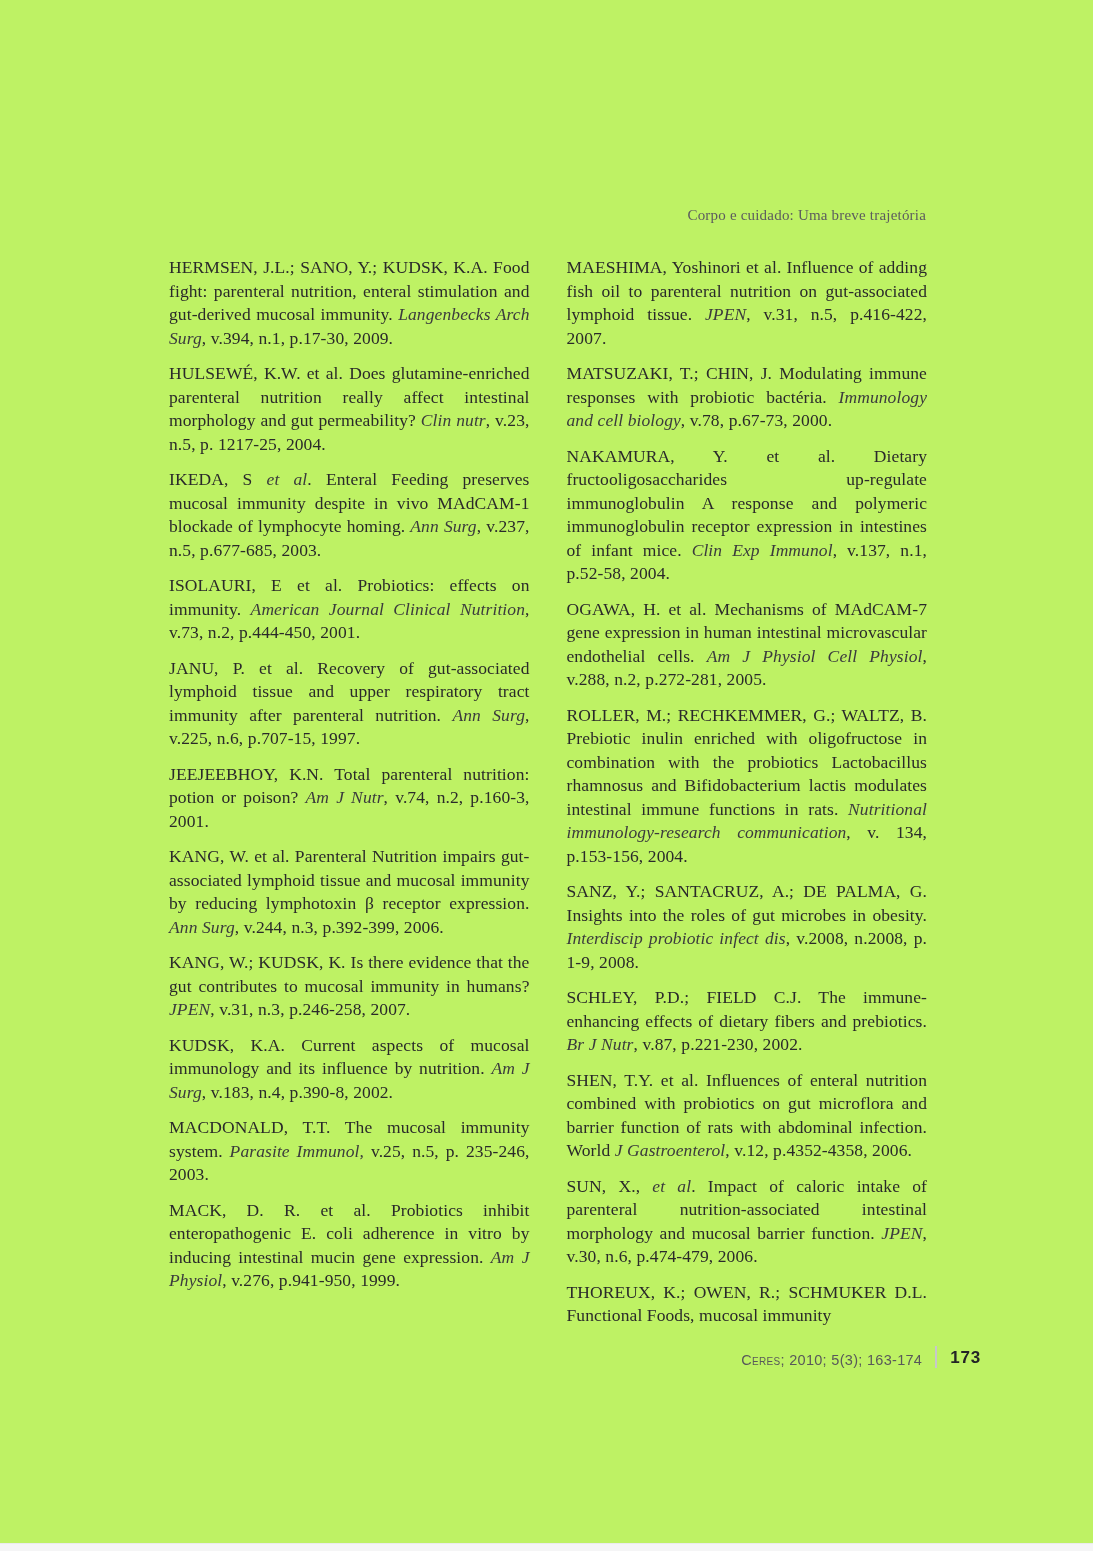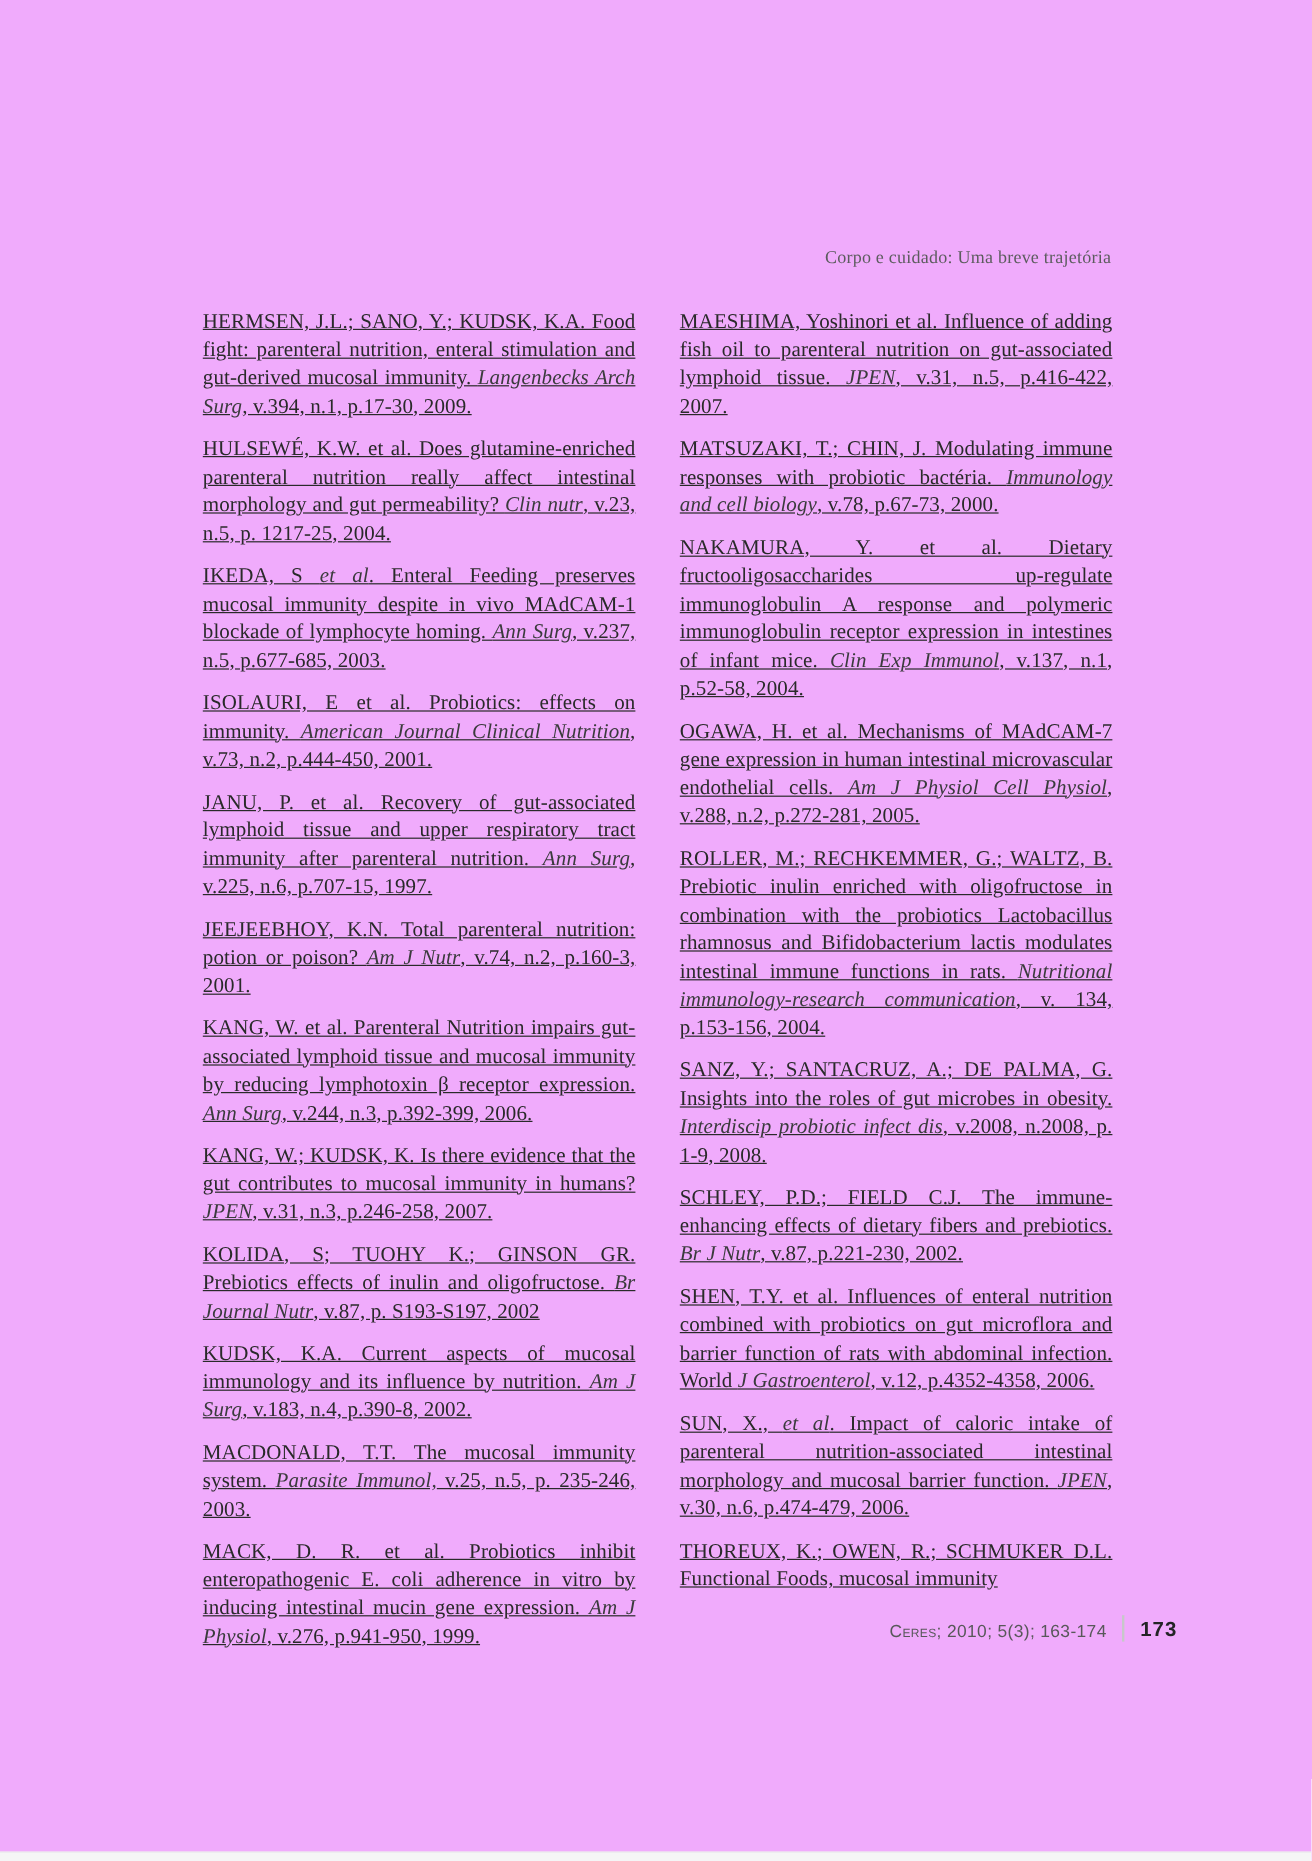--- a/index.html
+++ b/index.html
@@ -4,21 +4,21 @@
 <style>
   html, body {
     margin: 0;
     padding: 0;
     background: #ffffff;
   }
   .sheet {
     position: relative;
     width: 1093px;
     height: 1551px;
-    background: #f0abfc;
+    background: #bef264;
     overflow: hidden;
     font-family: "Liberation Serif", serif;
   }
   .running-header {
     position: absolute;
     top: 207px;
     right: 167px;
     font-size: 15px;
     color: #5c5c5e;
     letter-spacing: 0.2px;
@@ -35,21 +35,20 @@
     width: 361px;
   }
   .ref {
     margin: 0 0 12px 0;
     font-size: 17.5px;
     line-height: 23.5px;
     text-align: justify;
     text-justify: inter-word;
     color: #2a2a2a;
     letter-spacing: 0.1px;
-    text-decoration: underline;
   }
   .ref em {
     font-style: italic;
     color: #3b3b3d;
   }
   .footer {
     position: absolute;
     top: 1332px;
     right: 112px;
     display: flex;
@@ -98,21 +97,20 @@
   <div class="columns">
     <div class="col" id="col-left">
         <p class="ref"><span>HERMSEN, J.L.; SANO, Y.; KUDSK, K.A. Food fight: parenteral nutrition, enteral stimulation and gut-derived mucosal immunity. </span><em>Langenbecks Arch Surg</em><span>, v.394, n.1, p.17-30, 2009.</span></p>
         <p class="ref"><span>HULSEWÉ, K.W. et al. Does glutamine-enriched parenteral nutrition really affect intestinal morphology and gut permeability? </span><em>Clin nutr</em><span>, v.23, n.5, p. 1217-25, 2004.</span></p>
         <p class="ref"><span>IKEDA, S </span><em>et al</em><span>. Enteral Feeding preserves mucosal immunity despite in vivo MAdCAM-1 blockade of lymphocyte homing. </span><em>Ann Surg</em><span>, v.237, n.5, p.677-685, 2003.</span></p>
         <p class="ref"><span>ISOLAURI, E et al. Probiotics: effects on immunity. </span><em>American Journal Clinical Nutrition</em><span>, v.73, n.2, p.444-450, 2001.</span></p>
         <p class="ref"><span>JANU, P. et al. Recovery of gut-associated lymphoid tissue and upper respiratory tract immunity after parenteral nutrition. </span><em>Ann Surg</em><span>, v.225, n.6, p.707-15, 1997.</span></p>
         <p class="ref"><span>JEEJEEBHOY, K.N. Total parenteral nutrition: potion or poison? </span><em>Am J Nutr</em><span>, v.74, n.2, p.160-3, 2001.</span></p>
         <p class="ref"><span>KANG, W. et al. Parenteral Nutrition impairs gut-associated lymphoid tissue and mucosal immunity by reducing lymphotoxin β receptor expression. </span><em>Ann Surg</em><span>, v.244, n.3, p.392-399, 2006.</span></p>
         <p class="ref"><span>KANG, W.; KUDSK, K. Is there evidence that the gut contributes to mucosal immunity in humans? </span><em>JPEN</em><span>, v.31, n.3, p.246-258, 2007.</span></p>
-        <p class="ref"><span>KOLIDA, S; TUOHY K.; GINSON GR. Prebiotics effects of inulin and oligofructose. </span><em>Br Journal Nutr</em><span>, v.87, p. S193-S197, 2002</span></p>
         <p class="ref"><span>KUDSK, K.A. Current aspects of mucosal immunology and its influence by nutrition. </span><em>Am J Surg</em><span>, v.183, n.4, p.390-8, 2002.</span></p>
         <p class="ref"><span>MACDONALD, T.T. The mucosal immunity system. </span><em>Parasite Immunol,</em><span> v.25, n.5, p. 235-246, 2003.</span></p>
         <p class="ref"><span>MACK, D. R. et al. Probiotics inhibit enteropathogenic E. coli adherence in vitro by inducing intestinal mucin gene expression. </span><em>Am J Physiol</em><span>, v.276, p.941-950, 1999.</span></p>
       </div>
     <div class="col" id="col-right">
         <p class="ref"><span>MAESHIMA, Yoshinori et al. Influence of adding fish oil to parenteral nutrition on gut-associated lymphoid tissue. </span><em>JPEN</em><span>, v.31, n.5, p.416-422, 2007.</span></p>
         <p class="ref"><span>MATSUZAKI, T.; CHIN, J. Modulating immune responses with probiotic bactéria. </span><em>Immunology and cell biology</em><span>, v.78, p.67-73, 2000.</span></p>
         <p class="ref"><span>NAKAMURA, Y. et al. Dietary fructooligosaccharides up-regulate immunoglobulin A response and polymeric immunoglobulin receptor expression in intestines of infant mice. </span><em>Clin Exp Immunol</em><span>, v.137, n.1, p.52-58, 2004.</span></p>
         <p class="ref"><span>OGAWA, H. et al. Mechanisms of MAdCAM-7 gene expression in human intestinal microvascular endothelial cells. </span><em>Am J Physiol Cell Physiol</em><span>, v.288, n.2, p.272-281, 2005.</span></p>
         <p class="ref"><span>ROLLER, M.; RECHKEMMER, G.; WALTZ, B. Prebiotic inulin enriched with oligofructose in combination with the probiotics Lactobacillus rhamnosus and Bifidobacterium lactis modulates intestinal immune functions in rats. </span><em>Nutritional immunology-research communication</em><span>, v. 134, p.153-156, 2004.</span></p>

